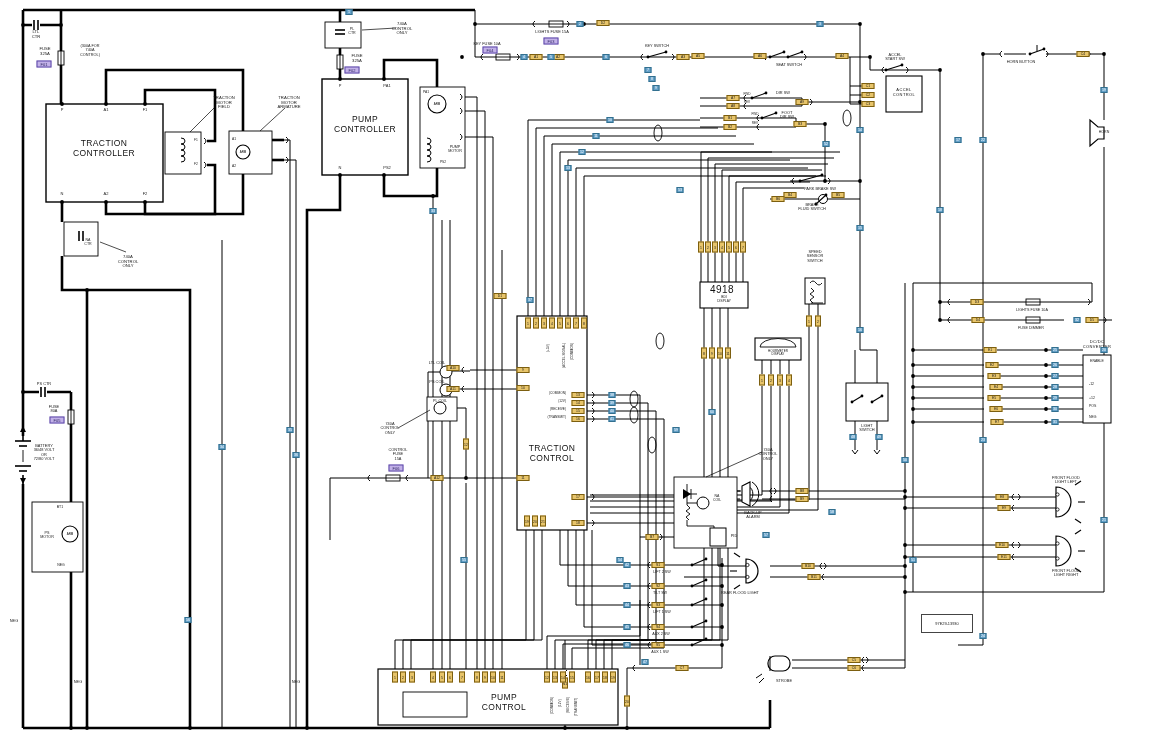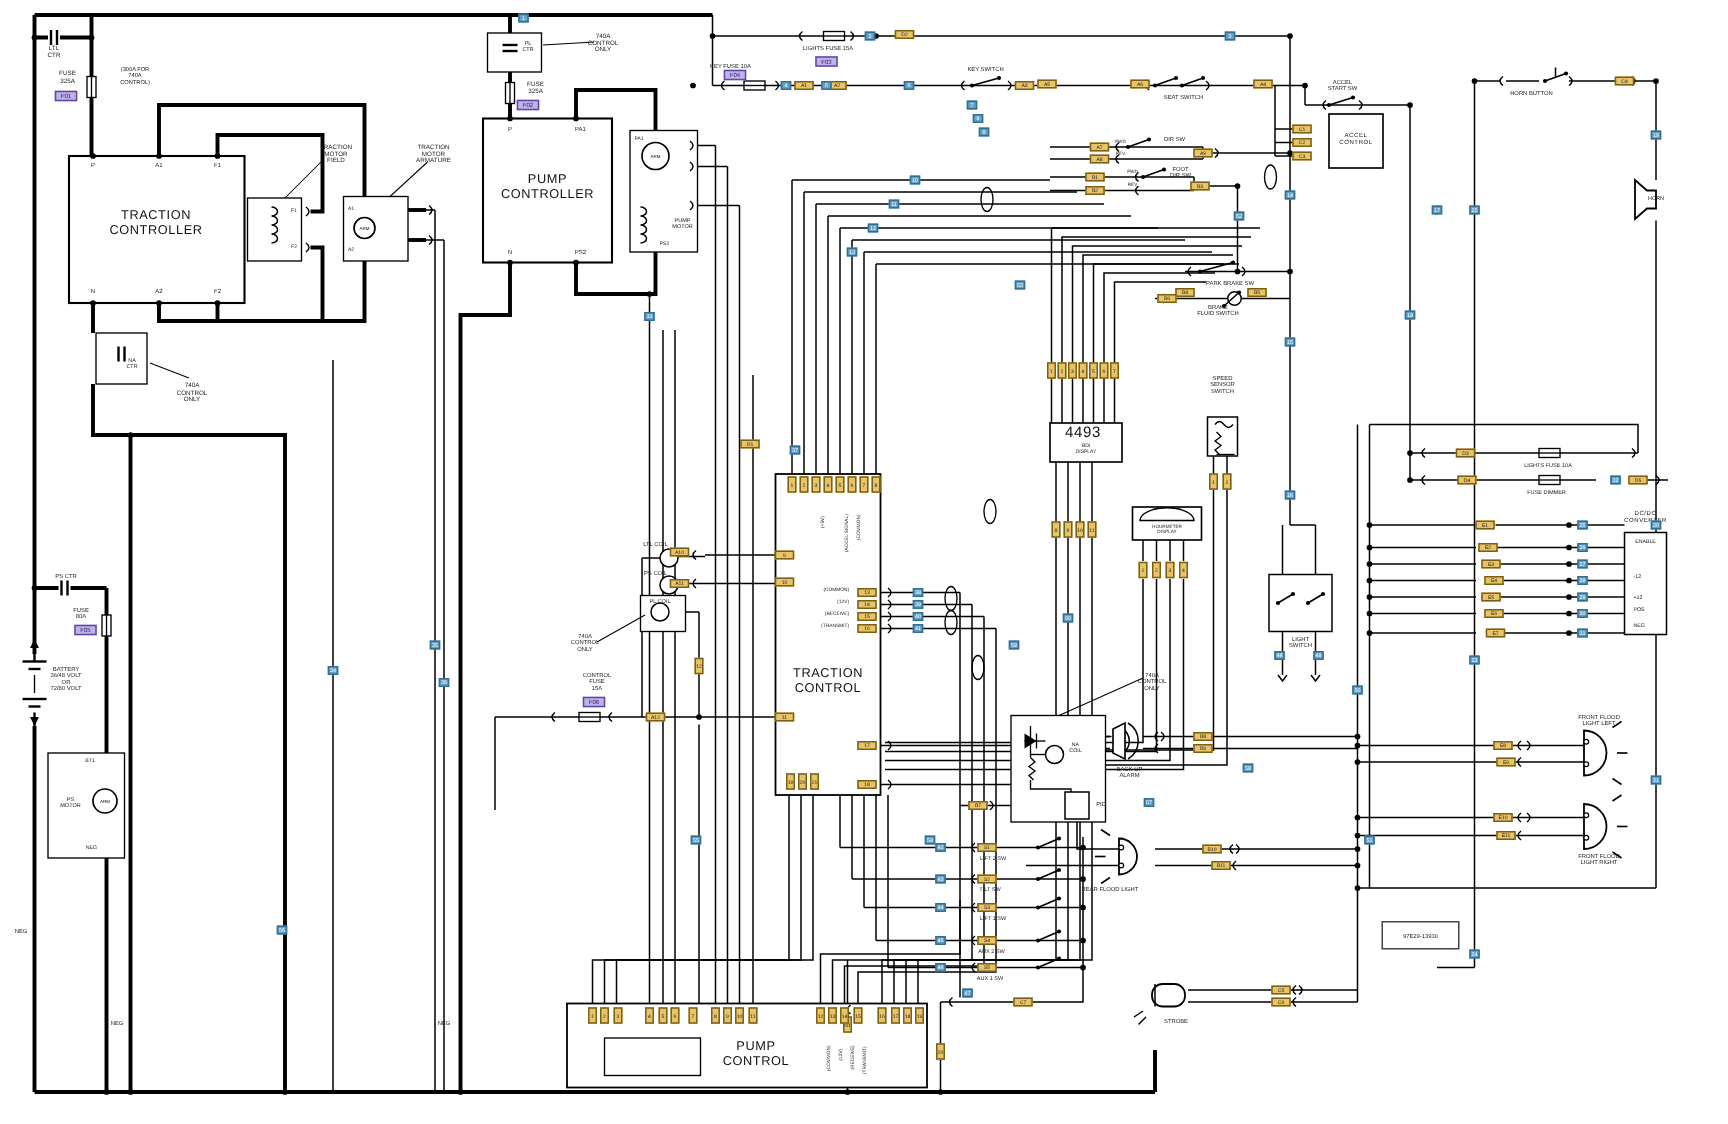--- a/index.html
+++ b/index.html
@@ -538,21 +538,21 @@
   <div class="bigbox-label" style="left:365px;top:124px;font-size:8.5px">PUMP
 CONTROLLER</div>
   <div class="bigbox-label" style="left:552px;top:453px;font-size:8.5px">TRACTION
 CONTROL</div>
   <div class="bigbox-label" style="left:504px;top:702px;font-size:8.5px">PUMP
 CONTROL</div>
   <div class="bigbox-label" style="left:904px;top:92px;font-size:4px">ACCEL
 CONTROL</div>
   <div class="bigbox-label" style="left:1097px;top:344px;font-size:4px">DC/DC
 CONVERTER</div>
-  <div class="bigbox-label seg" style="left:722px;top:289px;font-size:10px">4493</div>
+  <div class="bigbox-label seg" style="left:722px;top:289px;font-size:10px">4918</div>
   <div id="part-box">97E29-13930</div>
 <div class="lbl" style="left: 36px; top: 30px; font-size: 4.2px;">LTL
 CTR</div>
     <div class="lbl" style="left: 45px; top: 47px; font-size: 4.2px;">FUSE
 325A</div>
     <div class="lbl" style="left: 90px; top: 44px; font-size: 3.8px;">(300A FOR
 740A
 CONTROL)</div>
     <div class="lbl" style="left: 224px; top: 96px; font-size: 4.2px;">TRACTION
 MOTOR

